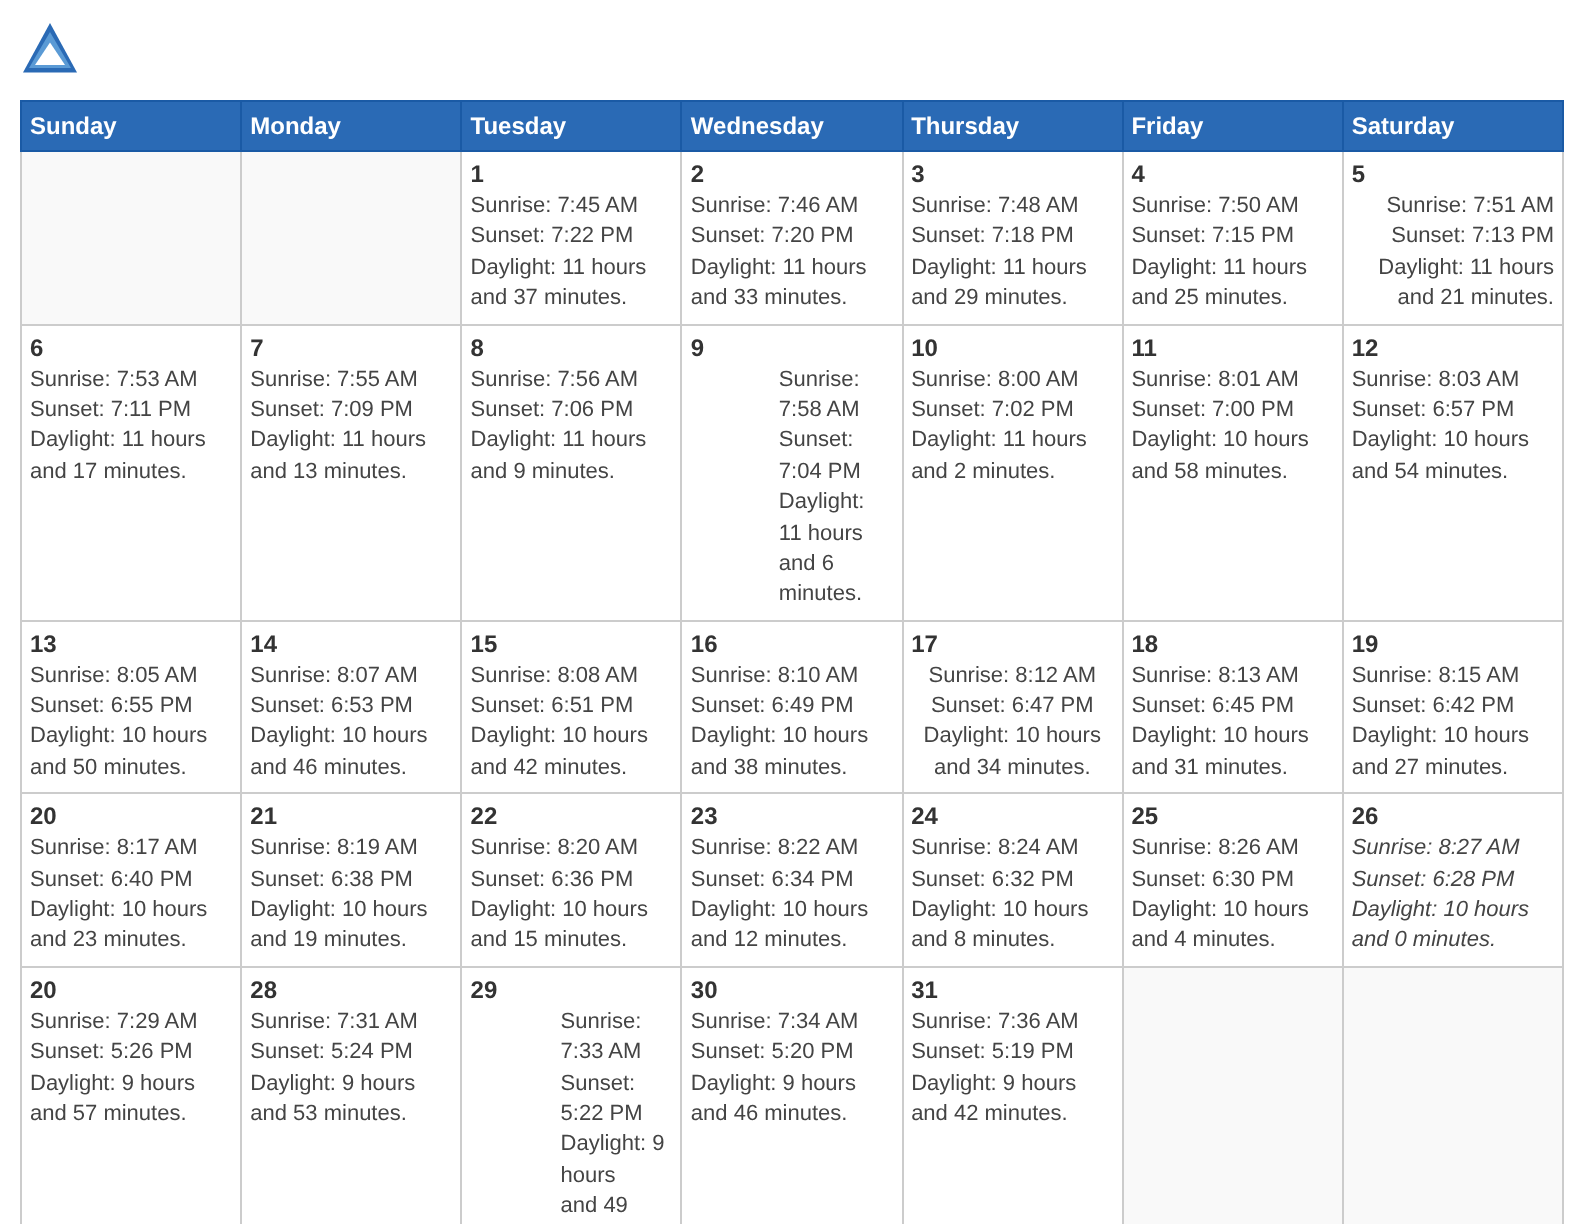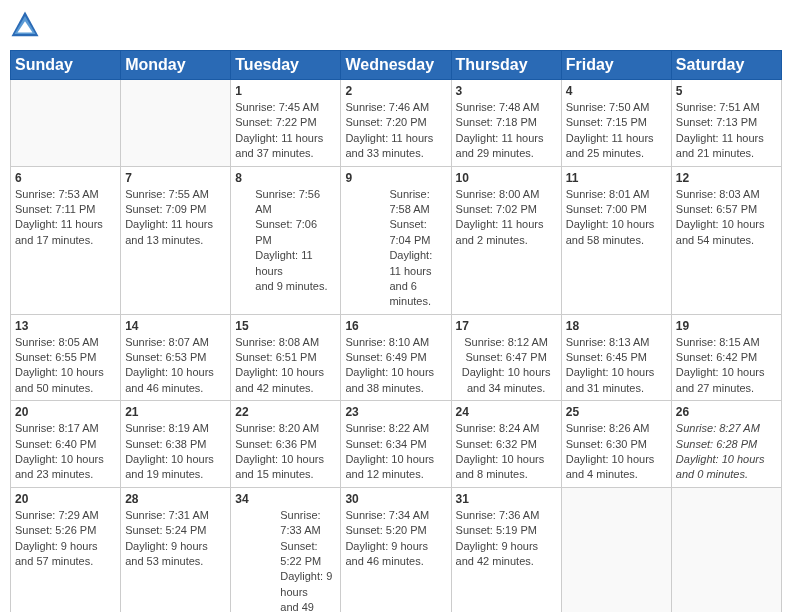--- a/index.html
+++ b/index.html
@@ -52,21 +52,21 @@
       font-size: 14px;
       color: #555;
     }
     .calendar {
       width: 100%;
       border-collapse: collapse;
     }
     .calendar th {
       background-color: #2a6ab5;
       color: #fff;
-      font-size: 16px;
+      font-size: 12px;
       padding: 5px 4px;
       text-align: left;
       border: 1px solid #1a5aa5;
     }
     .calendar td {
       border: 1px solid #ccc;
       vertical-align: top;
       padding: 4px;
       font-size: 10px;
       color: #333;
@@ -148,21 +148,21 @@
         </td>
         <td>
           <div class="day-num">4</div>
           <div class="day-info" style="white-space: pre-line;">Sunrise: 7:50 AM
 Sunset: 7:15 PM
 Daylight: 11 hours
 and 25 minutes.</div>
         </td>
         <td>
           <div class="day-num">5</div>
-          <div class="day-info" style="white-space: pre-line;">Sunrise: 7:51 AM
+          <div class="day-info" style="white-space: pre-line; text-align: right;">Sunrise: 7:51 AM
 Sunset: 7:13 PM
 Daylight: 11 hours
 and 21 minutes.</div>
         </td>
       </tr>
       <tr>
         <td>
           <div class="day-num">6</div>
           <div class="day-info" style="white-space: pre-line;">Sunrise: 7:53 AM
 Sunset: 7:11 PM
@@ -171,21 +171,21 @@
         </td>
         <td>
           <div class="day-num">7</div>
           <div class="day-info" style="white-space: pre-line;">Sunrise: 7:55 AM
 Sunset: 7:09 PM
 Daylight: 11 hours
 and 13 minutes.</div>
         </td>
         <td>
           <div class="day-num">8</div>
-          <div class="day-info" style="white-space: pre-line; margin-left: 20px;">Sunrise: 7:56 AM
+          <div class="day-info" style="white-space: pre-line;">Sunrise: 7:56 AM
 Sunset: 7:06 PM
 Daylight: 11 hours
 and 9 minutes.</div>
         </td>
         <td>
           <div class="day-num">9</div>
           <div class="day-info" style="white-space: pre-line; margin-left: 44px;">Sunrise: 7:58 AM
 Sunset: 7:04 PM
 Daylight: 11 hours
 and 6 minutes.</div>
@@ -323,21 +323,21 @@
 and 57 minutes.</div>
         </td>
         <td>
           <div class="day-num">28</div>
           <div class="day-info" style="white-space: pre-line;">Sunrise: 7:31 AM
 Sunset: 5:24 PM
 Daylight: 9 hours
 and 53 minutes.</div>
         </td>
         <td>
-          <div class="day-num">34</div>
+          <div class="day-num">29</div>
           <div class="day-info" style="white-space: pre-line; margin-left: 45px;">Sunrise: 7:33 AM
 Sunset: 5:22 PM
 Daylight: 9 hours
 and 49 minutes.</div>
         </td>
         <td>
           <div class="day-num">30</div>
           <div class="day-info" style="white-space: pre-line;">Sunrise: 7:34 AM
 Sunset: 5:20 PM
 Daylight: 9 hours

